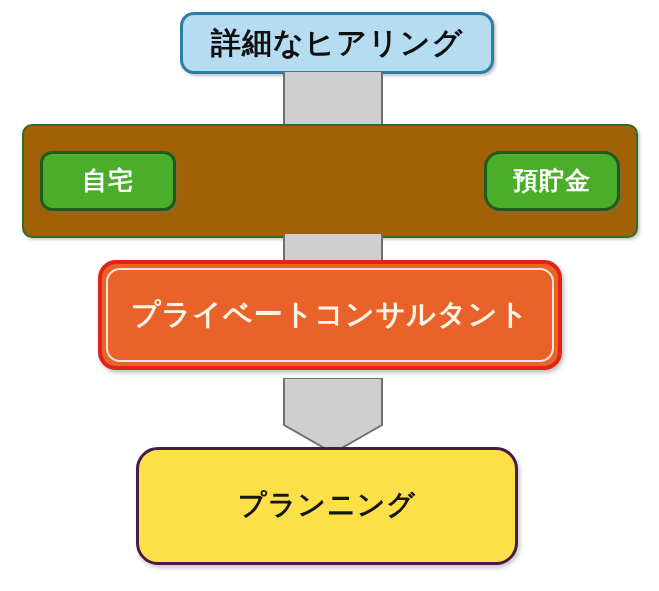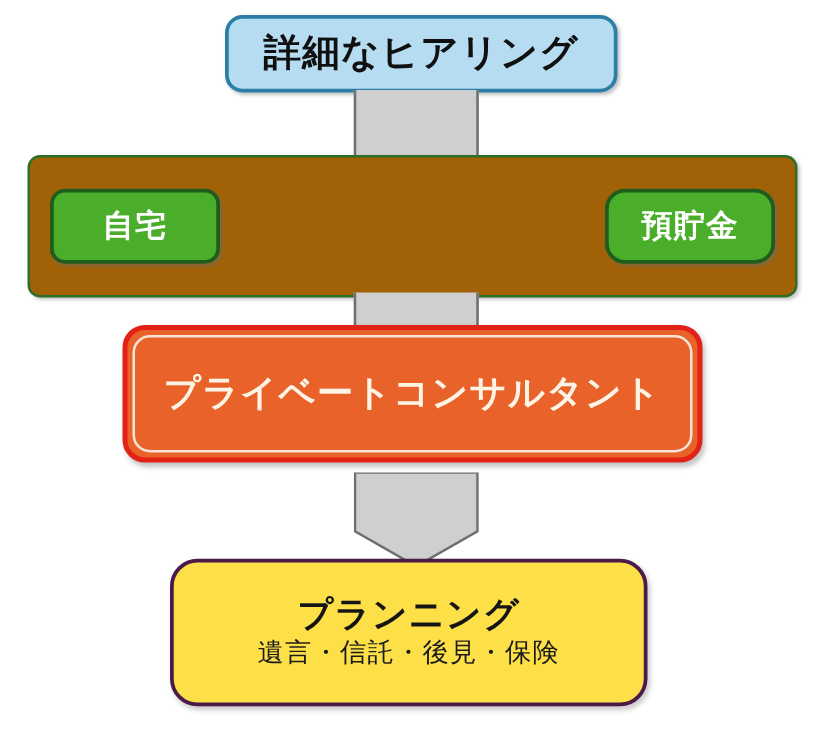--- a/index.html
+++ b/index.html
@@ -210,16 +210,15 @@
     <span class="label line1">プライベートコンサルタント</span>
   </div>
 
   <div id="arrow-down"></div>
   <svg id="arrow-down-outline" viewBox="0 0 100 76" preserveAspectRatio="none">
     <polygon points="1,0 99,0 99,47 50,75 1,47" fill="none" stroke="#6f6f6f" stroke-width="2"></polygon>
   </svg>
 
   <div class="node" id="planning-box">
     <span class="title">プランニング</span>
-    <span class="sub">遺言・信託・後見・保険</span>
   </div>
 
 </div>
 
 </body></html>

